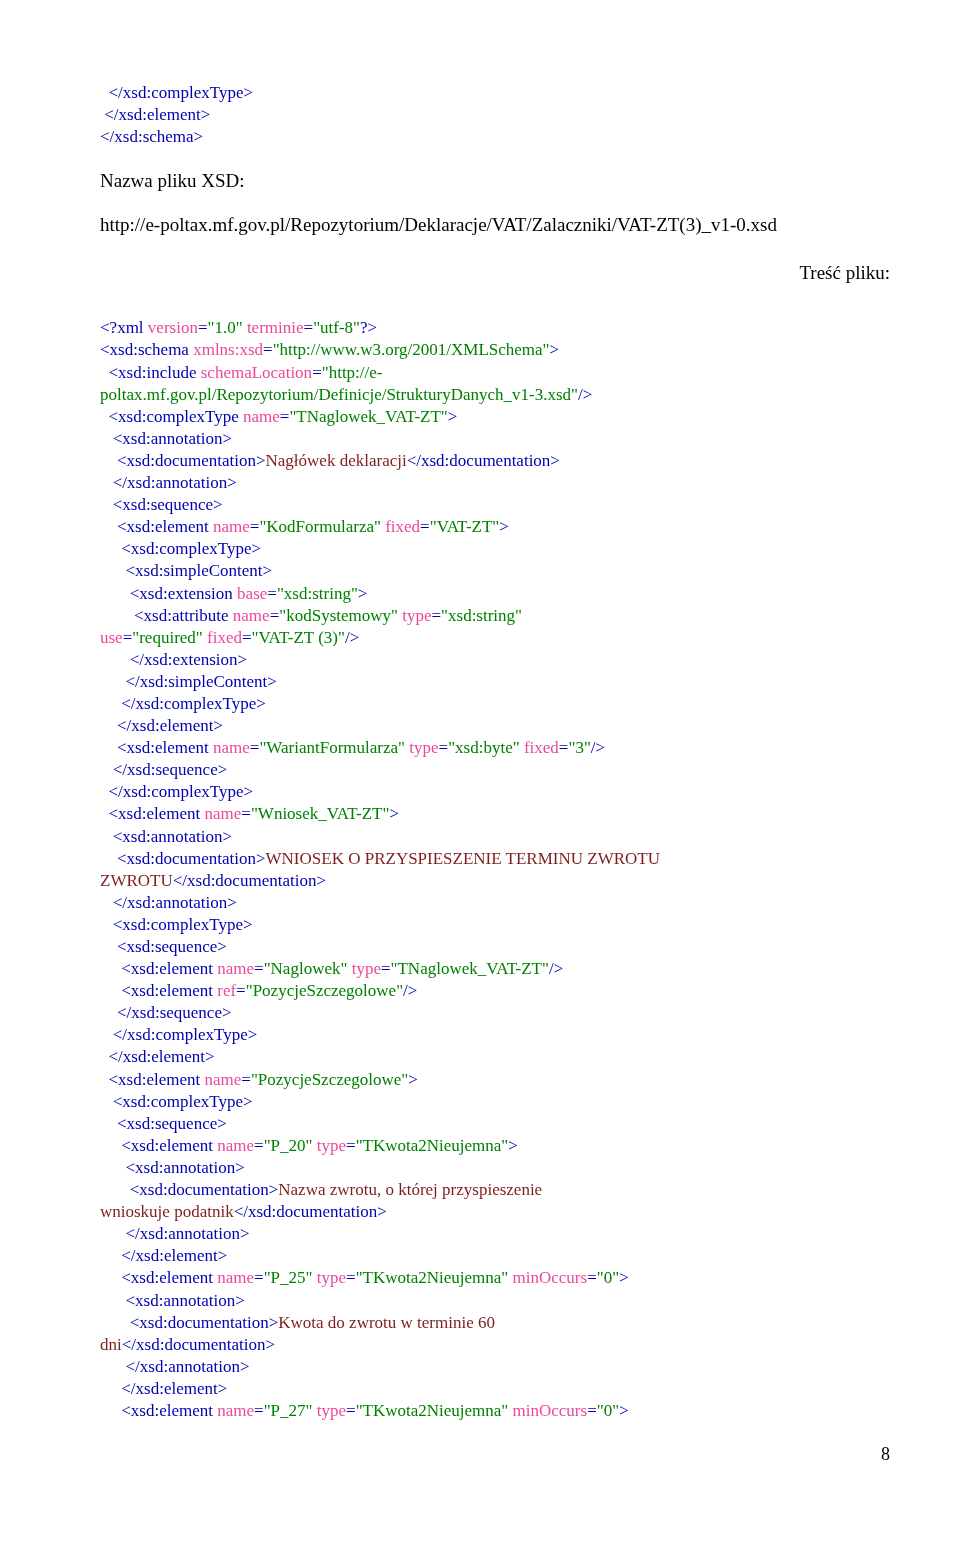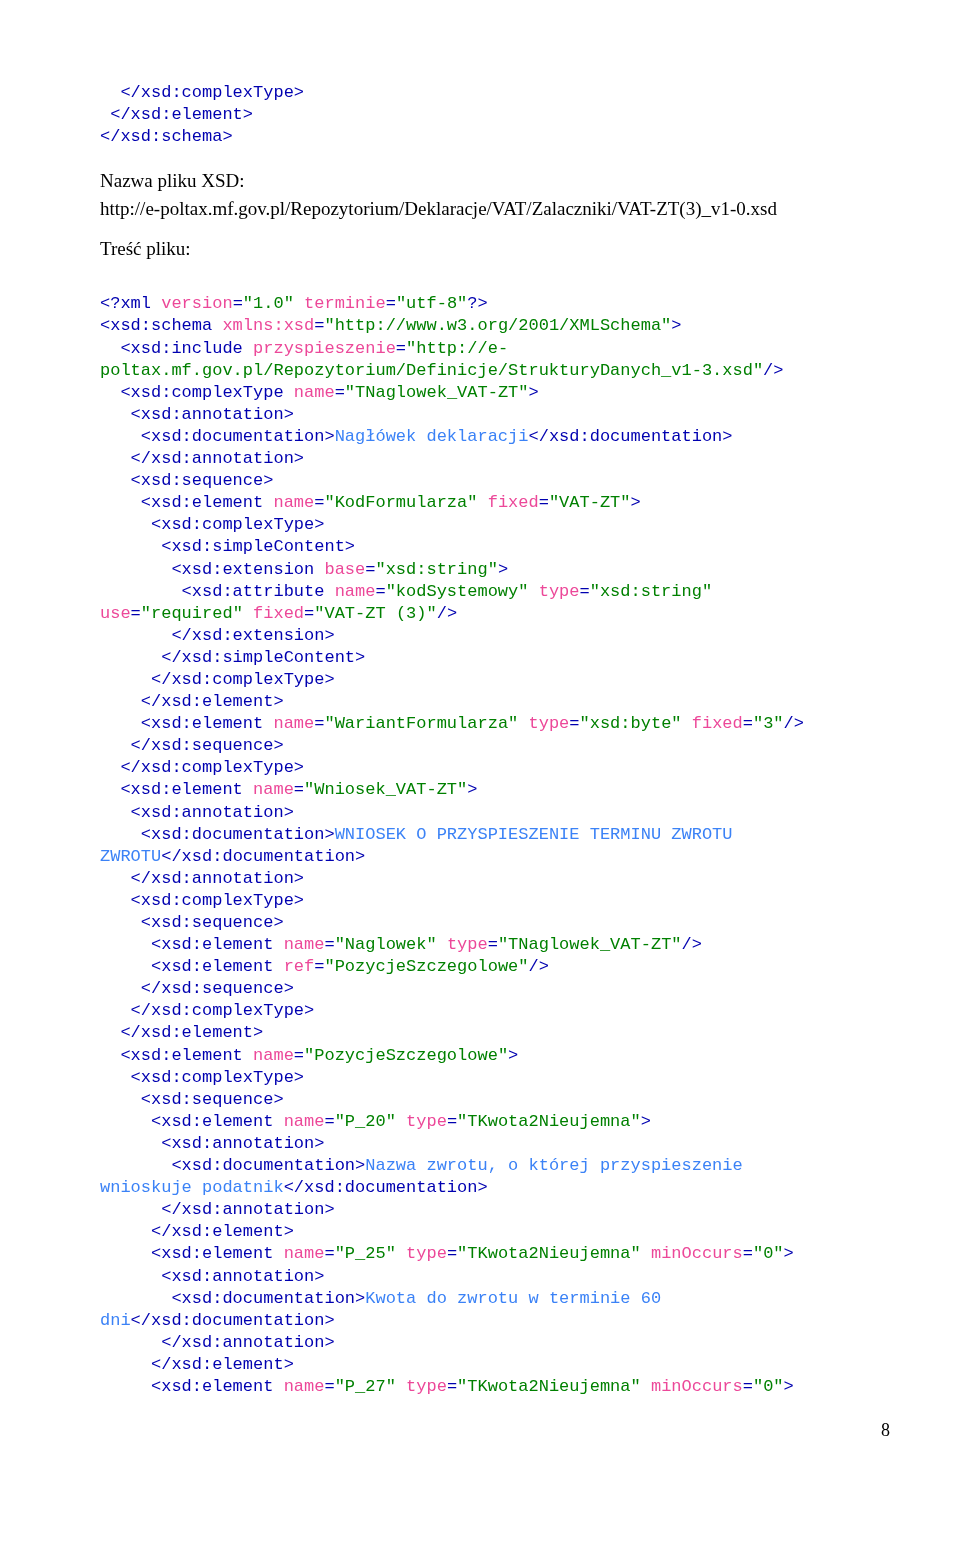--- a/index.html
+++ b/index.html
@@ -7,54 +7,54 @@
     font-family: "Times New Roman", Times, serif;
     font-size: 18px;
     margin: 0;
     padding: 60px 70px 50px 100px;
     color: #000;
     line-height: 1.35;
     width: 960px;
     box-sizing: border-box;
   }
   .mono {
-    font-family: Liberation Mono, monospace;
+    font-family: Liberation Serif, serif;
     font-size: 17px;
     white-space: pre;
     line-height: 1.3;
   }
-  .c-black { color: #3b82f6; }
+  .c-black { color: #7f1d1d; }
   .c-blue { color: #0000b0; }
   .c-red { color: #ec4899; }
   .c-green { color: #008000; }
-  .regular-text { font-size: 19px; margin: 6px 0; }
+  .regular-text { font-size: 19px; margin: 22px 0; }
   .page-num {
     font-family: "Times New Roman", Times, serif;
     font-size: 18px;
     text-align: right;
     margin-top: 20px;
   }
 </style>
 </head>
 <body>
 
 <div class="mono">
 <span class="c-blue">  &lt;/xsd:complexType&gt;</span>
 <span class="c-blue"> &lt;/xsd:element&gt;</span>
 <span class="c-blue">&lt;/xsd:schema&gt;</span>
 </div>
 
 <p class="regular-text" style="margin-top:20px;">Nazwa pliku XSD:</p>
 <p class="regular-text" style="margin-top:-4px;font-family:Liberation Serif, serif;">http://e-poltax.mf.gov.pl/Repozytorium/Deklaracje/VAT/Zalaczniki/VAT-ZT(3)_v1-0.xsd</p>
-<p class="regular-text" style="margin-top:14px;margin-bottom:10px;">Treść pliku:</p>
+<p class="regular-text" style="margin-top:14px;margin-bottom:10px;text-align:right;">Treść pliku:</p>
 
 <div class="mono">
 <span class="c-blue">&lt;?xml </span><span class="c-red">version</span><span class="c-blue">=</span><span class="c-green">"1.0"</span><span class="c-red"> terminie</span><span class="c-blue">=</span><span class="c-green">"utf-8"</span><span class="c-blue">?&gt;</span>
 <span class="c-blue">&lt;xsd:schema </span><span class="c-red">xmlns:xsd</span><span class="c-blue">=</span><span class="c-green">"http://www.w3.org/2001/XMLSchema"</span><span class="c-blue">&gt;</span>
-<span class="c-blue">  &lt;xsd:include </span><span class="c-red">przyspieszenie</span><span class="c-blue">=</span><span class="c-green">"http://e-</span>
+<span class="c-blue">  &lt;xsd:include </span><span class="c-red">schemaLocation</span><span class="c-blue">=</span><span class="c-green">"http://e-</span>
 <span class="c-green">poltax.mf.gov.pl/Repozytorium/Definicje/StrukturyDanych_v1-3.xsd"</span><span class="c-blue">/&gt;</span>
 <span class="c-blue">  &lt;xsd:complexType </span><span class="c-red">name</span><span class="c-blue">=</span><span class="c-green">"TNaglowek_VAT-ZT"</span><span class="c-blue">&gt;</span>
 <span class="c-blue">   &lt;xsd:annotation&gt;</span>
 <span class="c-blue">    &lt;xsd:documentation&gt;</span><span class="c-black">Nagłówek deklaracji</span><span class="c-blue">&lt;/xsd:documentation&gt;</span>
 <span class="c-blue">   &lt;/xsd:annotation&gt;</span>
 <span class="c-blue">   &lt;xsd:sequence&gt;</span>
 <span class="c-blue">    &lt;xsd:element </span><span class="c-red">name</span><span class="c-blue">=</span><span class="c-green">"KodFormularza"</span><span class="c-red"> fixed</span><span class="c-blue">=</span><span class="c-green">"VAT-ZT"</span><span class="c-blue">&gt;</span>
 <span class="c-blue">     &lt;xsd:complexType&gt;</span>
 <span class="c-blue">      &lt;xsd:simpleContent&gt;</span>
 <span class="c-blue">       &lt;xsd:extension </span><span class="c-red">base</span><span class="c-blue">=</span><span class="c-green">"xsd:string"</span><span class="c-blue">&gt;</span>

